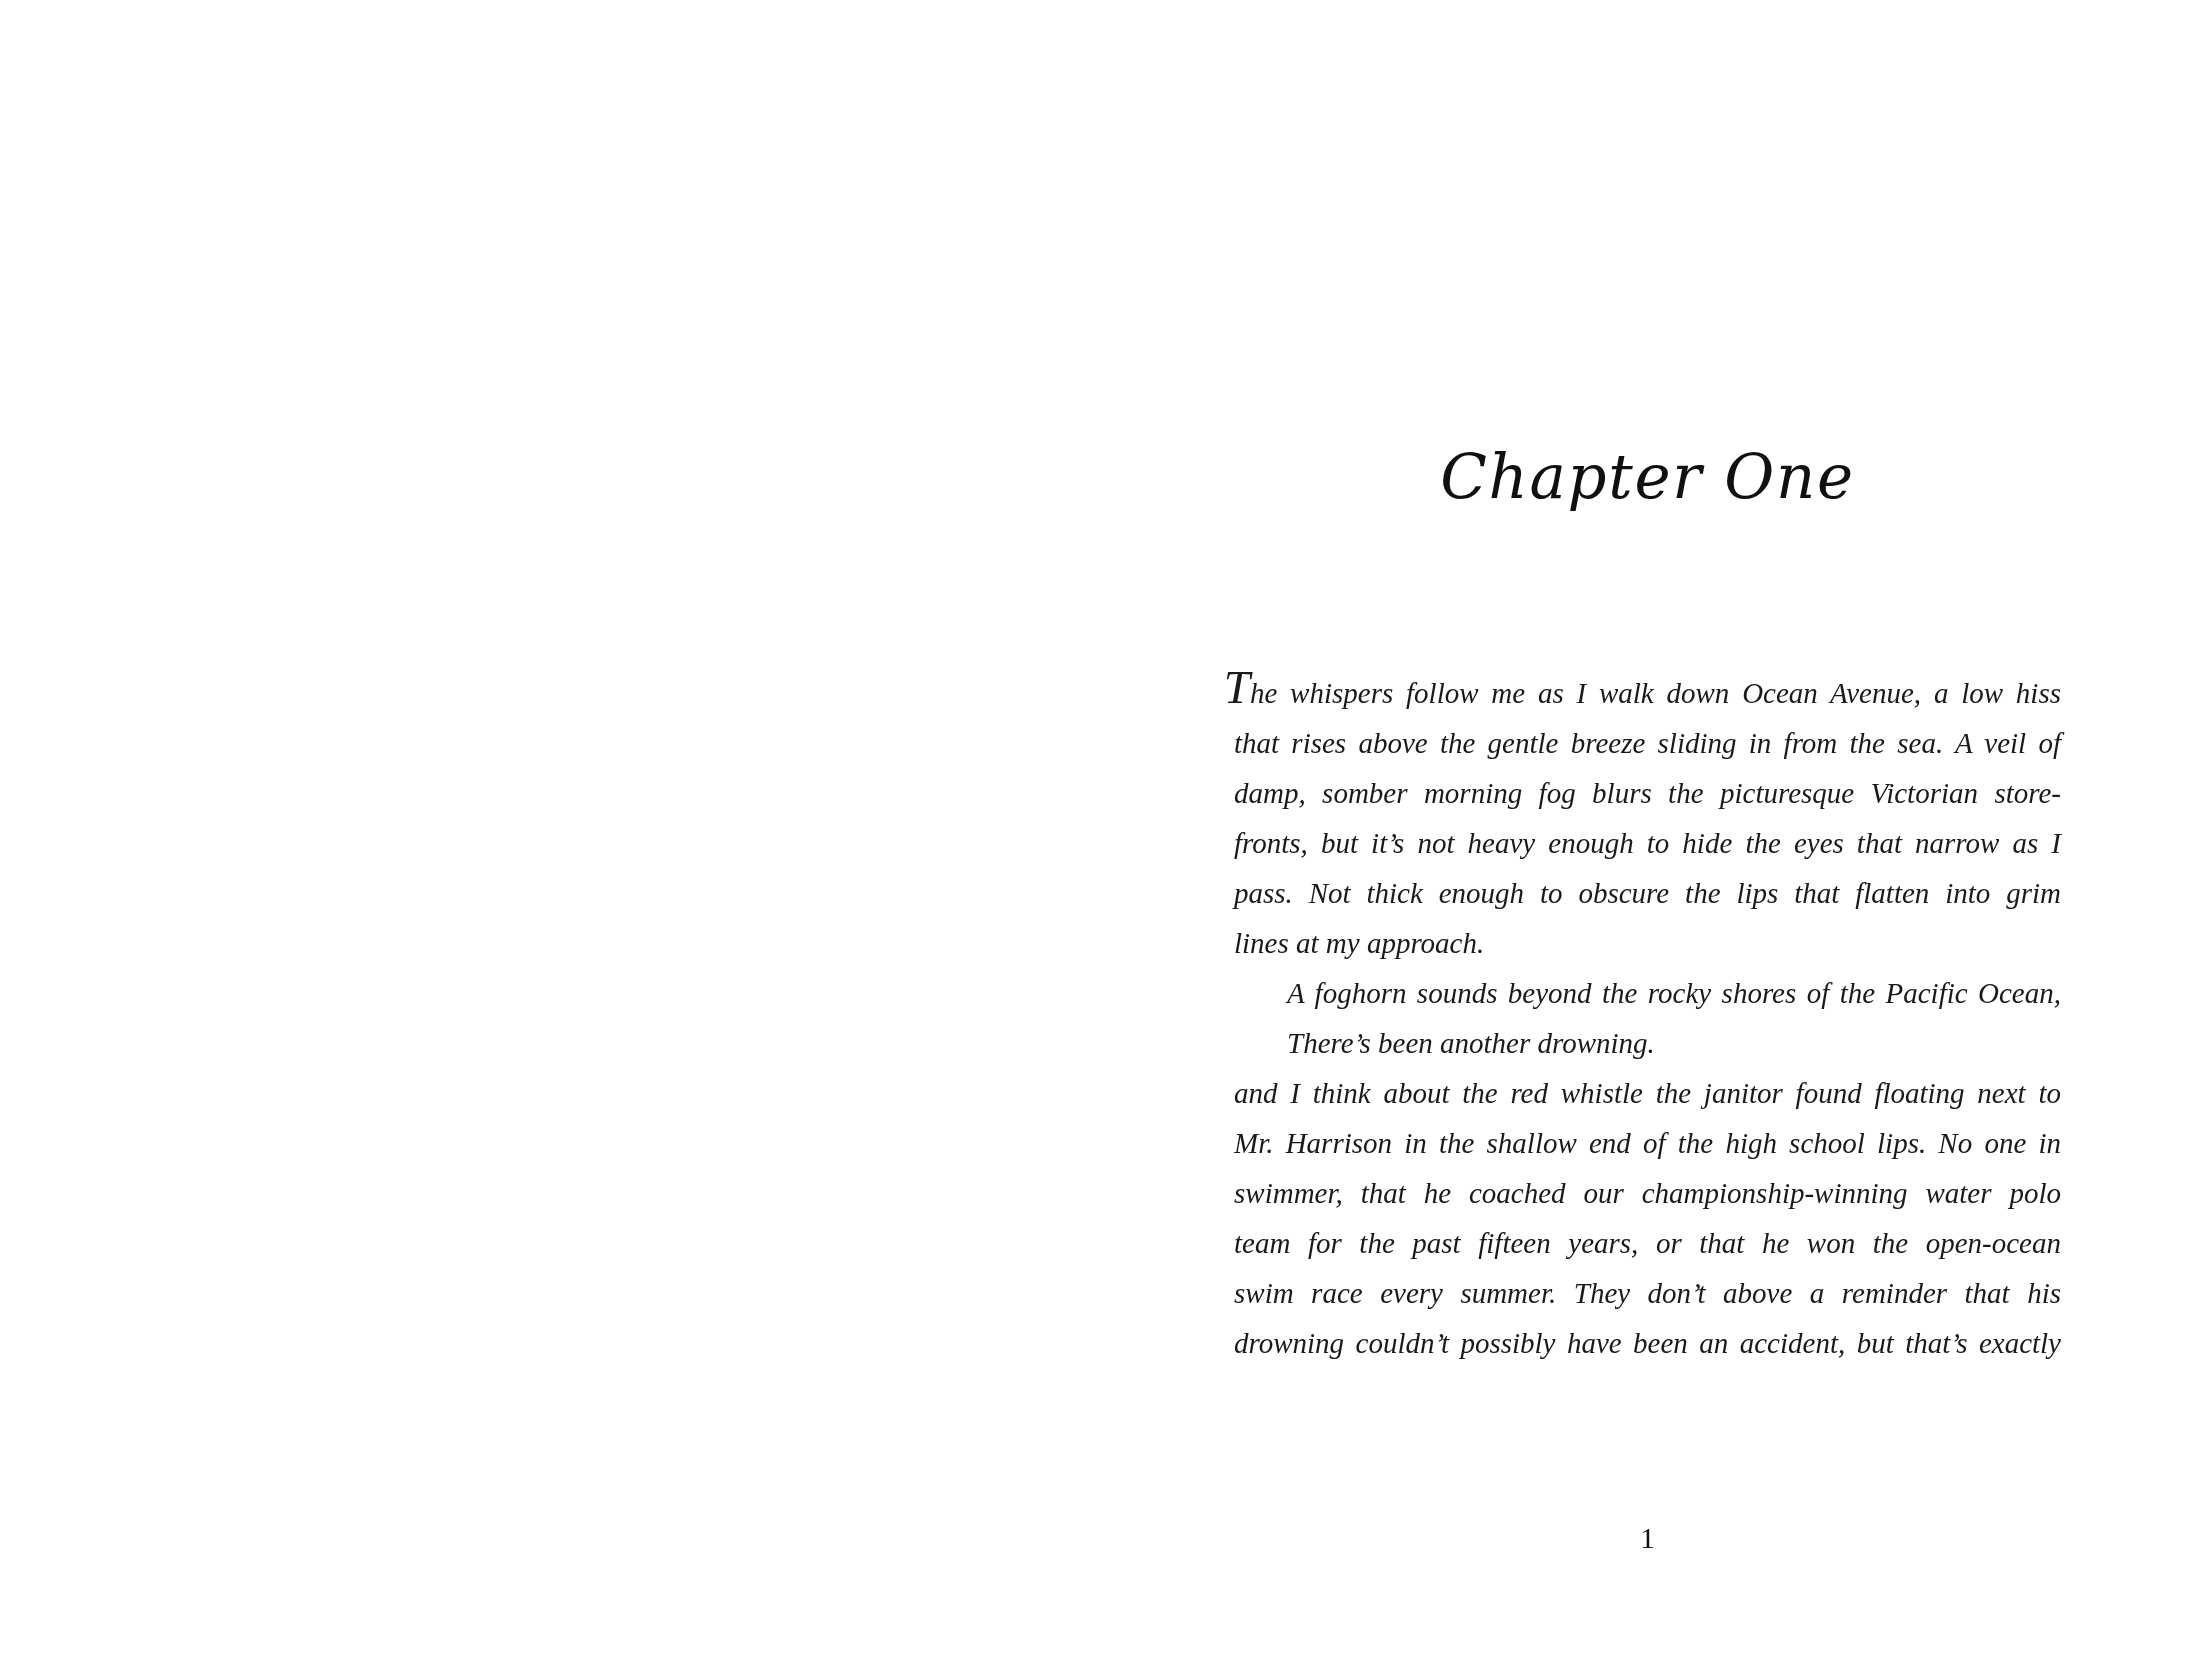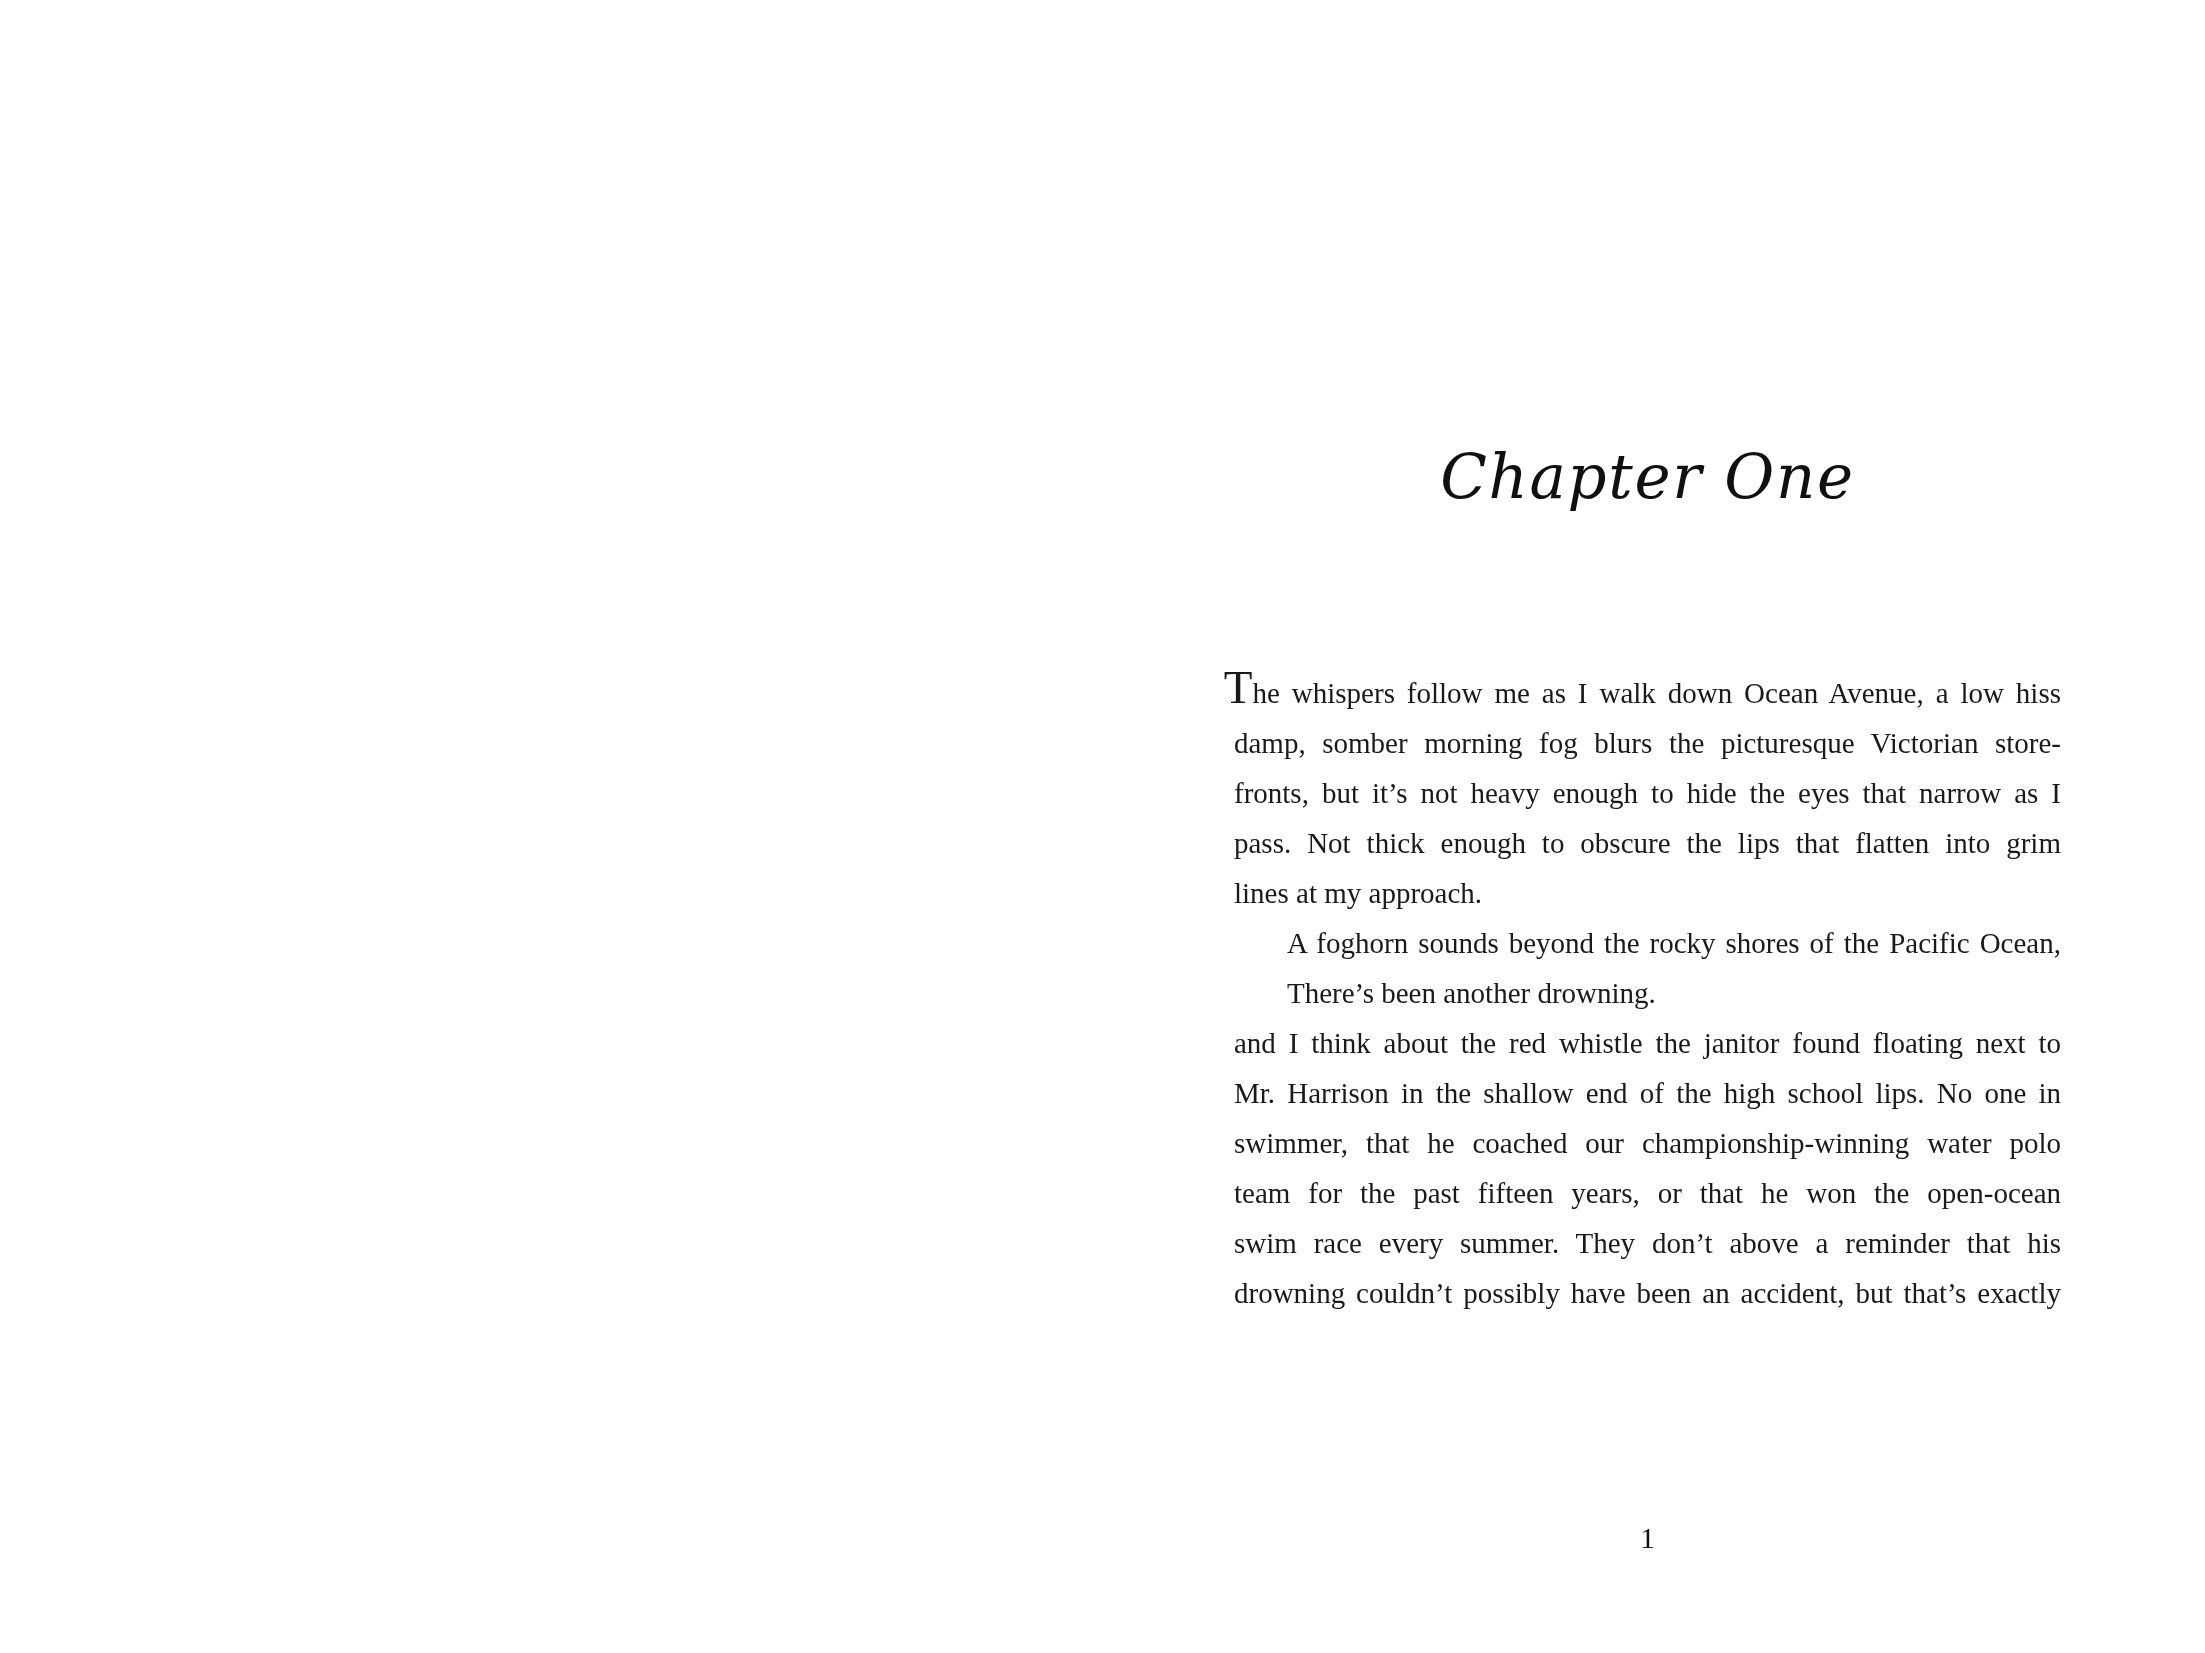--- a/index.html
+++ b/index.html
@@ -48,20 +48,21 @@
     top: 668px;
     width: 827px;
     font-family: "Liberation Serif", "DejaVu Serif", serif;
     font-size: 29px;
     line-height: 50px;
     color: #1a1a1a;
   }
   .line {
     text-align: justify;
     text-align-last: justify;
+    font-style: italic;
   }
   .line.last {
     text-align: center;
     text-align-last: left;
   }
   .line.indent { text-indent: 53px; }
 
   .dropcap {
     font-size: 47px;
     line-height: 0.8px;         
@@ -87,20 +88,21 @@
 <div class="spread">
 
   <div class="page page-left"></div>
 
   <div class="page page-right">
 
     <div class="chapter-heading">Chapter One</div>
 
     <div class="body-text">
         <div class="line"><span class="dropcap">T</span>he whispers follow me as I walk down Ocean Avenue, a low hiss</div>
+        <div class="line">that rises above the gentle breeze sliding in from the sea. A veil of</div>
         <div class="line">damp, somber morning fog blurs the picturesque Victorian store-</div>
         <div class="line">fronts, but it’s not heavy enough to hide the eyes that narrow as I</div>
         <div class="line">pass. Not thick enough to obscure the lips that flatten into grim</div>
         <div class="line last">lines at my approach.</div>
         <div class="line indent">A foghorn sounds beyond the rocky shores of the Pacific Ocean,</div>
         <div class="line last indent">There’s been another drowning.</div>
         <div class="line">and I think about the red whistle the janitor found floating next to</div>
         <div class="line">Mr. Harrison in the shallow end of the high school lips. No one in</div>
         <div class="line">swimmer, that he coached our championship-winning water polo</div>
         <div class="line">team for the past fifteen years, or that he won the open-ocean</div>

